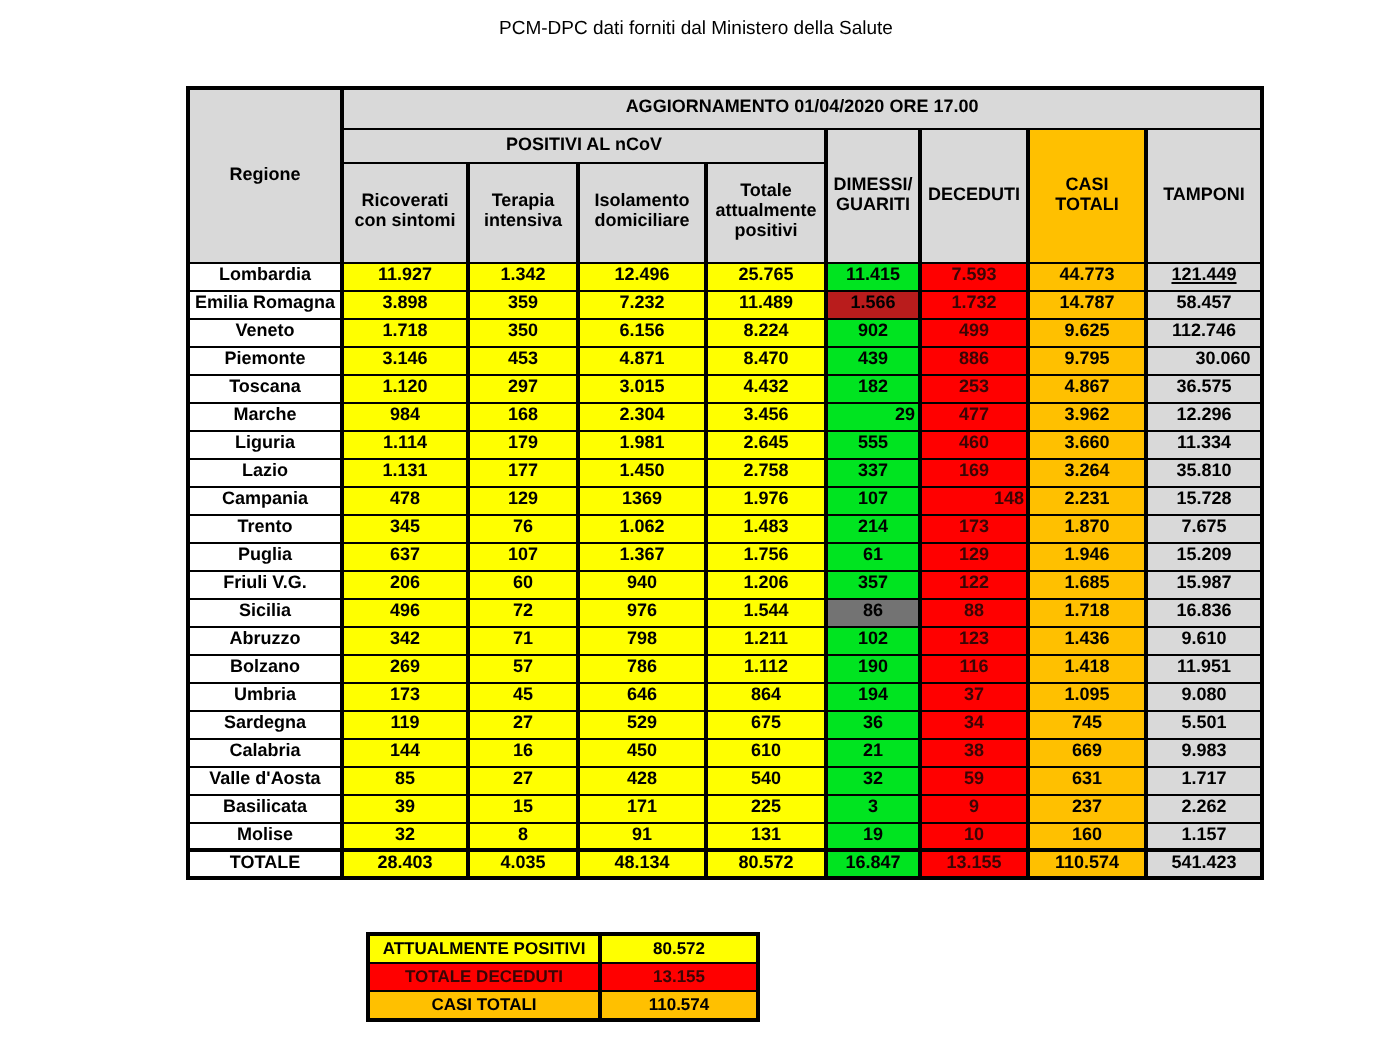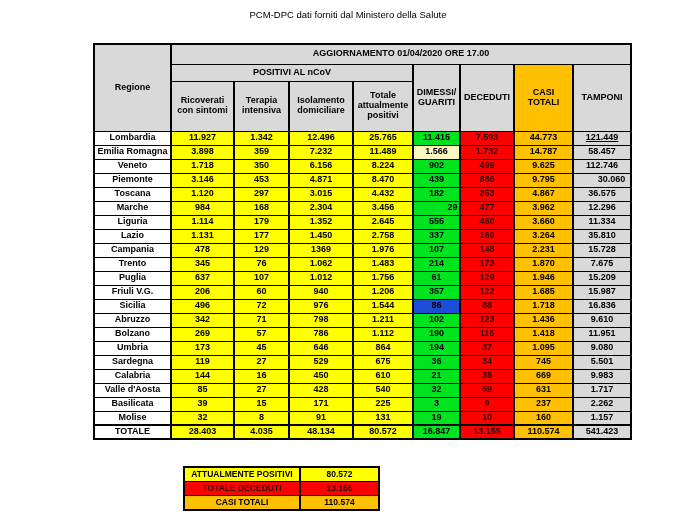--- a/index.html
+++ b/index.html
@@ -107,21 +107,21 @@
           <td style="background: rgb(255, 0, 0); color: rgb(58, 5, 5);">7.593</td>
           <td style="background: rgb(255, 192, 0); color: rgb(0, 0, 0);">44.773</td>
           <td style="background: rgb(217, 217, 217); color: rgb(0, 0, 0); text-decoration: underline;">121.449</td>
         </tr>
         <tr>
           <td class="region-cell">Emilia Romagna</td>
           <td style="background: rgb(255, 255, 0); color: rgb(0, 0, 0);">3.898</td>
           <td style="background: rgb(255, 255, 0); color: rgb(0, 0, 0);">359</td>
           <td style="background: rgb(255, 255, 0); color: rgb(0, 0, 0);">7.232</td>
           <td style="background: rgb(255, 255, 0); color: rgb(0, 0, 0);">11.489</td>
-          <td style="background: #fef9c3; color: rgb(0, 0, 0); margin-left: 28px;">1.566</td>
+          <td style="background: #b91c1c; color: rgb(0, 0, 0); margin-left: 28px;">1.566</td>
           <td style="background: rgb(255, 0, 0); color: rgb(58, 5, 5);">1.732</td>
           <td style="background: rgb(255, 192, 0); color: rgb(0, 0, 0);">14.787</td>
           <td style="background: rgb(217, 217, 217); color: rgb(0, 0, 0);">58.457</td>
         </tr>
         <tr>
           <td class="region-cell">Veneto</td>
           <td style="background: rgb(255, 255, 0); color: rgb(0, 0, 0);">1.718</td>
           <td style="background: rgb(255, 255, 0); color: rgb(0, 0, 0);">350</td>
           <td style="background: rgb(255, 255, 0); color: rgb(0, 0, 0);">6.156</td>
           <td style="background: rgb(255, 255, 0); color: rgb(0, 0, 0);">8.224</td>
@@ -160,21 +160,21 @@
           <td style="background: rgb(255, 255, 0); color: rgb(0, 0, 0);">3.456</td>
           <td style="background: rgb(0, 228, 32); color: rgb(0, 0, 0); padding-left: 33px;">29</td>
           <td style="background: rgb(255, 0, 0); color: rgb(58, 5, 5);">477</td>
           <td style="background: rgb(255, 192, 0); color: rgb(0, 0, 0);">3.962</td>
           <td style="background: rgb(217, 217, 217); color: rgb(0, 0, 0);">12.296</td>
         </tr>
         <tr>
           <td class="region-cell">Liguria</td>
           <td style="background: rgb(255, 255, 0); color: rgb(0, 0, 0);">1.114</td>
           <td style="background: rgb(255, 255, 0); color: rgb(0, 0, 0);">179</td>
-          <td style="background: rgb(255, 255, 0); color: rgb(0, 0, 0);">1.352</td>
+          <td style="background: rgb(255, 255, 0); color: rgb(0, 0, 0);">1.981</td>
           <td style="background: rgb(255, 255, 0); color: rgb(0, 0, 0);">2.645</td>
           <td style="background: rgb(0, 228, 32); color: rgb(0, 0, 0);">555</td>
           <td style="background: rgb(255, 0, 0); color: rgb(58, 5, 5);">460</td>
           <td style="background: rgb(255, 192, 0); color: rgb(0, 0, 0);">3.660</td>
           <td style="background: rgb(217, 217, 217); color: rgb(0, 0, 0); margin-top: 46px;">11.334</td>
         </tr>
         <tr>
           <td class="region-cell">Lazio</td>
           <td style="background: rgb(255, 255, 0); color: rgb(0, 0, 0);">1.131</td>
           <td style="background: rgb(255, 255, 0); color: rgb(0, 0, 0);">177</td>
@@ -185,40 +185,40 @@
           <td style="background: rgb(255, 192, 0); color: rgb(0, 0, 0);">3.264</td>
           <td style="background: rgb(217, 217, 217); color: rgb(0, 0, 0);">35.810</td>
         </tr>
         <tr>
           <td class="region-cell">Campania</td>
           <td style="background: rgb(255, 255, 0); color: rgb(0, 0, 0);">478</td>
           <td style="background: rgb(255, 255, 0); color: rgb(0, 0, 0);">129</td>
           <td style="background: rgb(255, 255, 0); color: rgb(0, 0, 0);">1369</td>
           <td style="background: rgb(255, 255, 0); color: rgb(0, 0, 0);">1.976</td>
           <td style="background: rgb(0, 228, 32); color: rgb(0, 0, 0);">107</td>
-          <td style="background: rgb(255, 0, 0); color: rgb(58, 5, 5);">148</td>
+          <td style="background: rgb(255, 0, 0); color: rgb(58, 5, 5); text-align: right;">148</td>
           <td style="background: rgb(255, 192, 0); color: rgb(0, 0, 0);">2.231</td>
           <td style="background: rgb(217, 217, 217); color: rgb(0, 0, 0);">15.728</td>
         </tr>
         <tr>
           <td class="region-cell">Trento</td>
           <td style="background: rgb(255, 255, 0); color: rgb(0, 0, 0);">345</td>
           <td style="background: rgb(255, 255, 0); color: rgb(0, 0, 0);">76</td>
           <td style="background: rgb(255, 255, 0); color: rgb(0, 0, 0);">1.062</td>
           <td style="background: rgb(255, 255, 0); color: rgb(0, 0, 0);">1.483</td>
           <td style="background: rgb(0, 228, 32); color: rgb(0, 0, 0);">214</td>
           <td style="background: rgb(255, 0, 0); color: rgb(58, 5, 5);">173</td>
           <td style="background: rgb(255, 192, 0); color: rgb(0, 0, 0);">1.870</td>
           <td style="background: rgb(217, 217, 217); color: rgb(0, 0, 0);">7.675</td>
         </tr>
         <tr>
           <td class="region-cell">Puglia</td>
           <td style="background: rgb(255, 255, 0); color: rgb(0, 0, 0);">637</td>
           <td style="background: rgb(255, 255, 0); color: rgb(0, 0, 0);">107</td>
-          <td style="background: rgb(255, 255, 0); color: rgb(0, 0, 0);">1.012</td>
+          <td style="background: rgb(255, 255, 0); color: rgb(0, 0, 0);">1.367</td>
           <td style="background: rgb(255, 255, 0); color: rgb(0, 0, 0);">1.756</td>
           <td style="background: rgb(0, 228, 32); color: rgb(0, 0, 0);">61</td>
           <td style="background: rgb(255, 0, 0); color: rgb(58, 5, 5);">129</td>
           <td style="background: rgb(255, 192, 0); color: rgb(0, 0, 0);">1.946</td>
           <td style="background: rgb(217, 217, 217); color: rgb(0, 0, 0);">15.209</td>
         </tr>
         <tr>
           <td class="region-cell">Friuli V.G.</td>
           <td style="background: rgb(255, 255, 0); color: rgb(0, 0, 0);">206</td>
           <td style="background: rgb(255, 255, 0); color: rgb(0, 0, 0);">60</td>
@@ -228,21 +228,21 @@
           <td style="background: rgb(255, 0, 0); color: rgb(58, 5, 5);">122</td>
           <td style="background: rgb(255, 192, 0); color: rgb(0, 0, 0);">1.685</td>
           <td style="background: rgb(217, 217, 217); color: rgb(0, 0, 0);">15.987</td>
         </tr>
         <tr>
           <td class="region-cell">Sicilia</td>
           <td style="background: rgb(255, 255, 0); color: rgb(0, 0, 0);">496</td>
           <td style="background: rgb(255, 255, 0); color: rgb(0, 0, 0);">72</td>
           <td style="background: rgb(255, 255, 0); color: rgb(0, 0, 0);">976</td>
           <td style="background: rgb(255, 255, 0); color: rgb(0, 0, 0);">1.544</td>
-          <td style="background: #1d4ed8; color: rgb(0, 0, 0);">86</td>
+          <td style="background: #737373; color: rgb(0, 0, 0);">86</td>
           <td style="background: rgb(255, 0, 0); color: rgb(58, 5, 5);">88</td>
           <td style="background: rgb(255, 192, 0); color: rgb(0, 0, 0);">1.718</td>
           <td style="background: rgb(217, 217, 217); color: rgb(0, 0, 0);">16.836</td>
         </tr>
         <tr>
           <td class="region-cell">Abruzzo</td>
           <td style="background: rgb(255, 255, 0); color: rgb(0, 0, 0);">342</td>
           <td style="background: rgb(255, 255, 0); color: rgb(0, 0, 0);">71</td>
           <td style="background: rgb(255, 255, 0); color: rgb(0, 0, 0);">798</td>
           <td style="background: rgb(255, 255, 0); color: rgb(0, 0, 0);">1.211</td>

